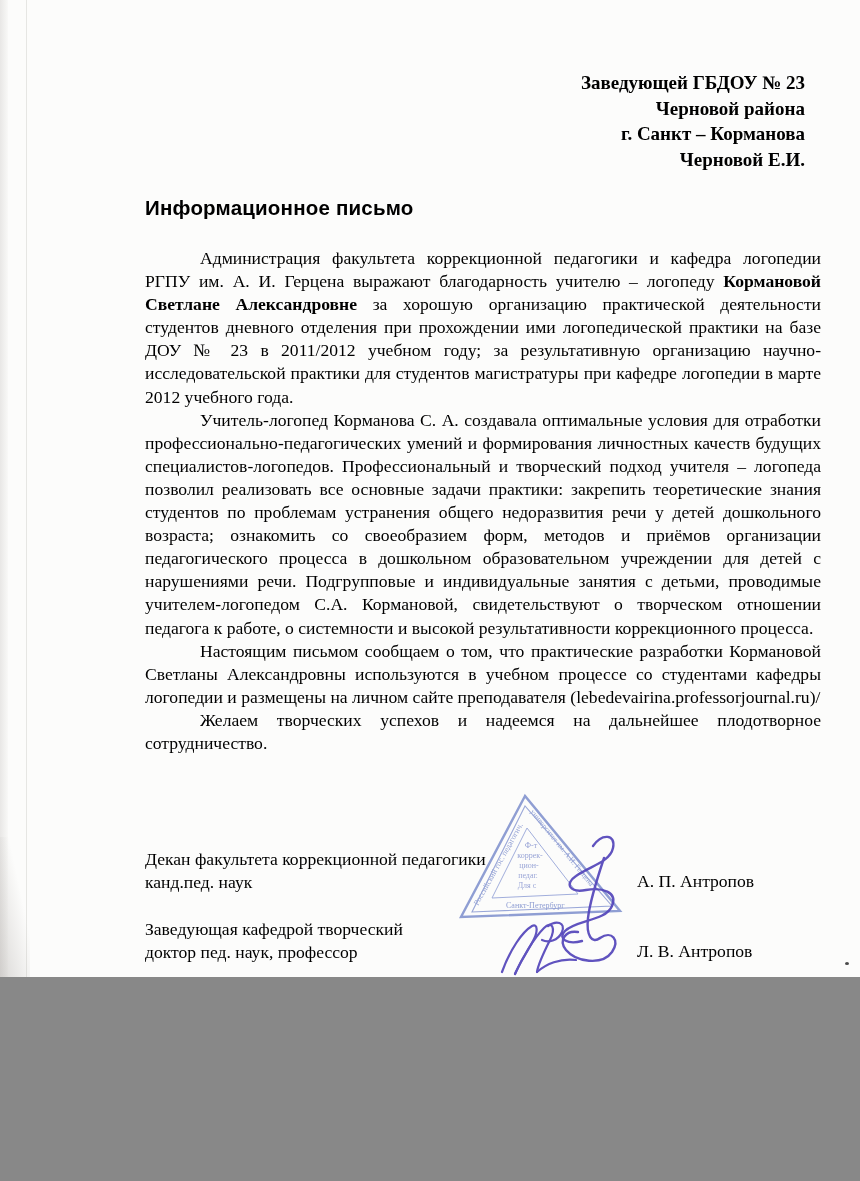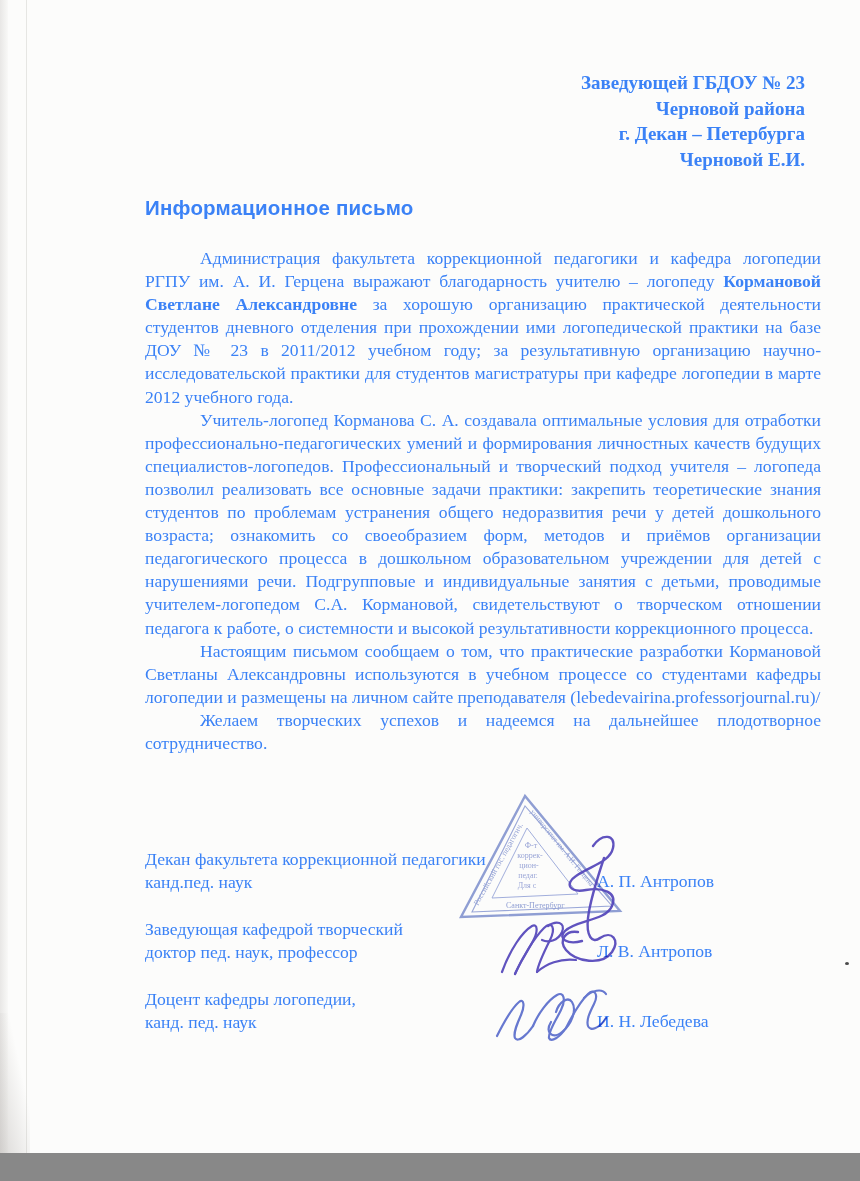--- a/index.html
+++ b/index.html
@@ -1,22 +1,22 @@
 <!DOCTYPE html>
 <html><head>
 <meta charset="utf-8">
 <style>
   html,body{margin:0;padding:0;background:#888;}
   .page{
     position:relative;
-    width:860px;height:1153px;
+    width:860px;height:977px;
     background:#fcfcfb;
     overflow:hidden;
     font-family:"Liberation Serif", serif;
-    color:#3b82f6;
+    color:#000000;
   }
   
   .scan-left-line{position:absolute;left:26px;top:0;width:1px;height:1181px;background:#e6e6e3;}
   .scan-left-shade{position:absolute;left:0;top:0;width:8px;height:1181px;
     background:linear-gradient(to right,#d8d6d4,#f6f6f4);opacity:.55;}
   .scan-corner{position:absolute;left:0;bottom:0;width:30px;height:140px;
     background:linear-gradient(to top right,#b9b5b2,rgba(255,255,255,0) 65%);opacity:.5;}
   .speck{position:absolute;background:#4a4a4a;border-radius:50%;}
 
   .recipient{
@@ -32,42 +32,42 @@
   .body-text{
     position:absolute;top:247px;left:145px;width:676px;
     font-size:17.6px;line-height:23.1px;
     text-align:justify;
   }
   .body-text p{margin:0;text-indent:55px;}
   .bold{font-weight:bold;}
 
   .sig-row{position:absolute;left:145px;width:676px;height:60px;font-size:17.6px;line-height:23px;}
   .sig-row .pos{position:absolute;left:0;top:0;width:460px;}
-  .sig-row .name{position:absolute;left:452px;top:22px;white-space:nowrap;}
+  .sig-row .name{position:absolute;left:452px;top:22px;white-space:nowrap;padding-left:40px;}
   .row-1{top:848px;}
   .row-2{top:918px;}
   .row-3{top:988px;}
 
   .stamp-layer{position:absolute;left:0;top:0;width:860px;height:1181px;
     pointer-events:none;mix-blend-mode:multiply;}
 </style>
 </head>
 <body>
 
 <div class="page">
 
   <div class="scan-left-shade"></div>
   <div class="scan-left-line"></div>
   <div class="scan-corner"></div>
   <div class="speck" style="left:845px;top:962px;width:4px;height:3px;"></div>
 
   <div class="recipient">
     <div>Заведующей ГБДОУ № 23</div>
     <div>Черновой района</div>
-    <div>г. Декан – Петербурга</div>
+    <div>г. Санкт – Корманова</div>
     <div>Черновой Е.И.</div>
   </div>
 
   <div class="doc-title">Информационное письмо</div>
 
   <div class="body-text">
     <p><span>Администрация факультета коррекционной педагогики и кафедра логопедии РГПУ им. А. И. Герцена выражают благодарность учителю – логопеду </span><span class="bold">Кормановой Светлане Александровне</span><span> за хорошую организацию практической деятельности студентов дневного отделения при прохождении ими логопедической практики на базе ДОУ № 23 в 2011/2012 учебном году; за результативную организацию научно-исследовательской практики для студентов магистратуры при кафедре логопедии в марте 2012 учебного года.</span></p>
     <p>Учитель-логопед Корманова С. А. создавала оптимальные условия  для отработки профессионально-педагогических умений и формирования личностных качеств  будущих специалистов-логопедов. Профессиональный и творческий подход учителя – логопеда позволил реализовать все  основные задачи практики:  закрепить теоретические знания студентов по проблемам устранения общего недоразвития речи у детей дошкольного возраста; ознакомить со своеобразием форм, методов и приёмов организации педагогического процесса в дошкольном образовательном учреждении для детей с нарушениями речи. Подгрупповые и индивидуальные занятия с детьми, проводимые учителем-логопедом С.А. Кормановой, свидетельствуют о творческом отношении педагога к работе, о системности и высокой результативности коррекционного процесса.</p>
     <p>Настоящим письмом сообщаем о том, что практические разработки Кормановой  Светланы Александровны используются в учебном процессе со студентами кафедры логопедии и размещены на личном сайте преподавателя (lebedevairina.professorjournal.ru)/</p>
     <p>Желаем творческих успехов и надеемся на дальнейшее плодотворное сотрудничество.</p>

